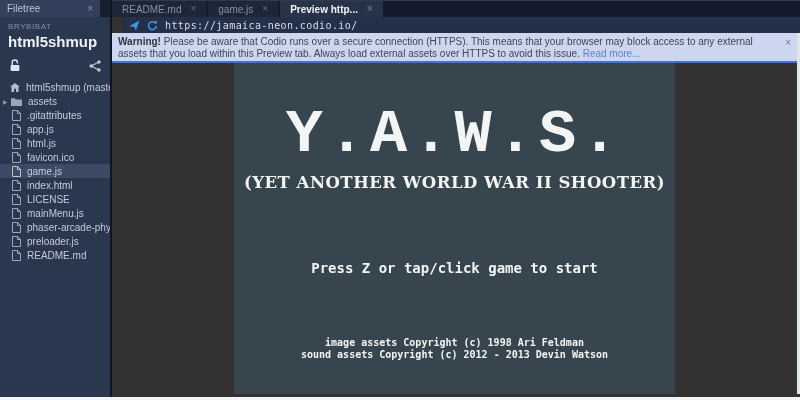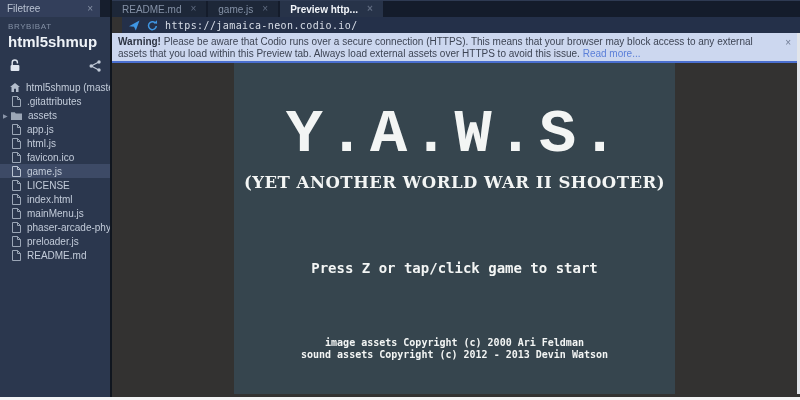--- a/index.html
+++ b/index.html
@@ -107,39 +107,39 @@
 
     <div class="tree">
       <div class="trow homerow">
         <span>
           <svg width="10" height="9" viewBox="0 0 11 10">
               <path d="M5.5 0 L11 4.5 H9.4 V10 H6.6 V6.4 H4.4 V10 H1.6 V4.5 H0 Z" fill="#b2bccb"></path>
             </svg>
         </span>
         <span class="lbl">html5shmup (master)</span>
       </div>
-      <div class="trow">
-        <span>
-            <svg width="9" height="11" viewBox="0 0 9 11">
-              <path d="M0.5 0.5 H5.5 L8.5 3.5 V10.5 H0.5 Z" fill="none" stroke="#9ba6b6"></path>
-              <path d="M5.5 0.5 V3.5 H8.5" fill="none" stroke="#9ba6b6"></path>
-            </svg>
-          </span>
-        <span class="lbl">.gitattributes</span>
-      </div>
-
       <div class="trow assetsrow">
         <span class="arrow">▶</span>
         <span>
           <svg width="11" height="9" viewBox="0 0 11 9">
               <path d="M0 1.2 h3.8 l1 1.4 H11 V9 H0 Z" fill="#9ba6b6"></path>
             </svg>
         </span>
         <span class="lbl">assets</span>
       </div>
+
+      <div class="trow">
+        <span>
+            <svg width="9" height="11" viewBox="0 0 9 11">
+              <path d="M0.5 0.5 H5.5 L8.5 3.5 V10.5 H0.5 Z" fill="none" stroke="#9ba6b6"></path>
+              <path d="M5.5 0.5 V3.5 H8.5" fill="none" stroke="#9ba6b6"></path>
+            </svg>
+          </span>
+        <span class="lbl">.gitattributes</span>
+      </div>
       <div class="trow">
         <span>
             <svg width="9" height="11" viewBox="0 0 9 11">
               <path d="M0.5 0.5 H5.5 L8.5 3.5 V10.5 H0.5 Z" fill="none" stroke="#9ba6b6"></path>
               <path d="M5.5 0.5 V3.5 H8.5" fill="none" stroke="#9ba6b6"></path>
             </svg>
           </span>
         <span class="lbl">app.js</span>
       </div>
       <div class="trow">
@@ -169,30 +169,30 @@
           </span>
         <span class="lbl">game.js</span>
       </div>
       <div class="trow">
         <span>
             <svg width="9" height="11" viewBox="0 0 9 11">
               <path d="M0.5 0.5 H5.5 L8.5 3.5 V10.5 H0.5 Z" fill="none" stroke="#9ba6b6"></path>
               <path d="M5.5 0.5 V3.5 H8.5" fill="none" stroke="#9ba6b6"></path>
             </svg>
           </span>
+        <span class="lbl">index.html</span>
+      </div>
+      <div class="trow">
+        <span>
+            <svg width="9" height="11" viewBox="0 0 9 11">
+              <path d="M0.5 0.5 H5.5 L8.5 3.5 V10.5 H0.5 Z" fill="none" stroke="#9ba6b6"></path>
+              <path d="M5.5 0.5 V3.5 H8.5" fill="none" stroke="#9ba6b6"></path>
+            </svg>
+          </span>
         <span class="lbl">LICENSE</span>
-      </div>
-      <div class="trow">
-        <span>
-            <svg width="9" height="11" viewBox="0 0 9 11">
-              <path d="M0.5 0.5 H5.5 L8.5 3.5 V10.5 H0.5 Z" fill="none" stroke="#9ba6b6"></path>
-              <path d="M5.5 0.5 V3.5 H8.5" fill="none" stroke="#9ba6b6"></path>
-            </svg>
-          </span>
-        <span class="lbl">index.html</span>
       </div>
       <div class="trow">
         <span>
             <svg width="9" height="11" viewBox="0 0 9 11">
               <path d="M0.5 0.5 H5.5 L8.5 3.5 V10.5 H0.5 Z" fill="none" stroke="#9ba6b6"></path>
               <path d="M5.5 0.5 V3.5 H8.5" fill="none" stroke="#9ba6b6"></path>
             </svg>
           </span>
         <span class="lbl">mainMenu.js</span>
       </div>
@@ -262,21 +262,21 @@
       <b>Warning!</b><span> Please be aware that Codio runs over a secure connection (HTTPS). This means that your browser may block access to any external assets that you load within this Preview tab. Always load external assets over HTTPS to avoid this issue. </span><a>Read more...</a>
       <span class="banner-close">×</span>
     </div>
 
     <div class="preview">
       <div class="game-canvas">
         <div class="gtext gtitle">Y.A.W.S.</div>
         <div class="gtext gsub">(YET ANOTHER WORLD WAR II SHOOTER)</div>
         <div class="gtext gprompt">Press Z or tap/click game to start</div>
         <div class="gtext gcredits">
-          <div>image assets Copyright (c) 2000 Ari Feldman</div>
+          <div>image assets Copyright (c) 1998 Ari Feldman</div>
           <div>sound assets Copyright (c) 2012 - 2013 Devin Watson</div>
         </div>
       </div>
     </div>
 
     <div class="vstrip"></div>
   </div>
 
   <div class="hstrip"></div>
 </div>

